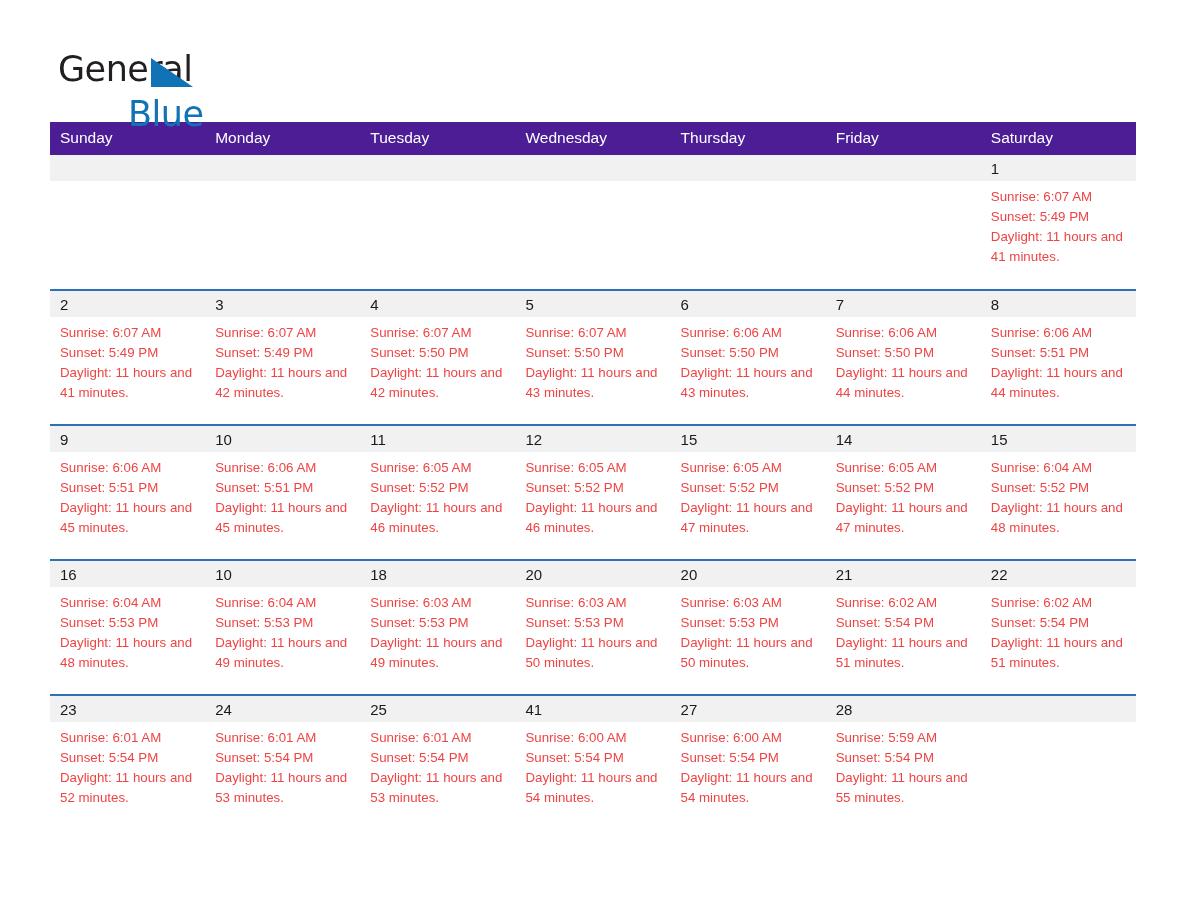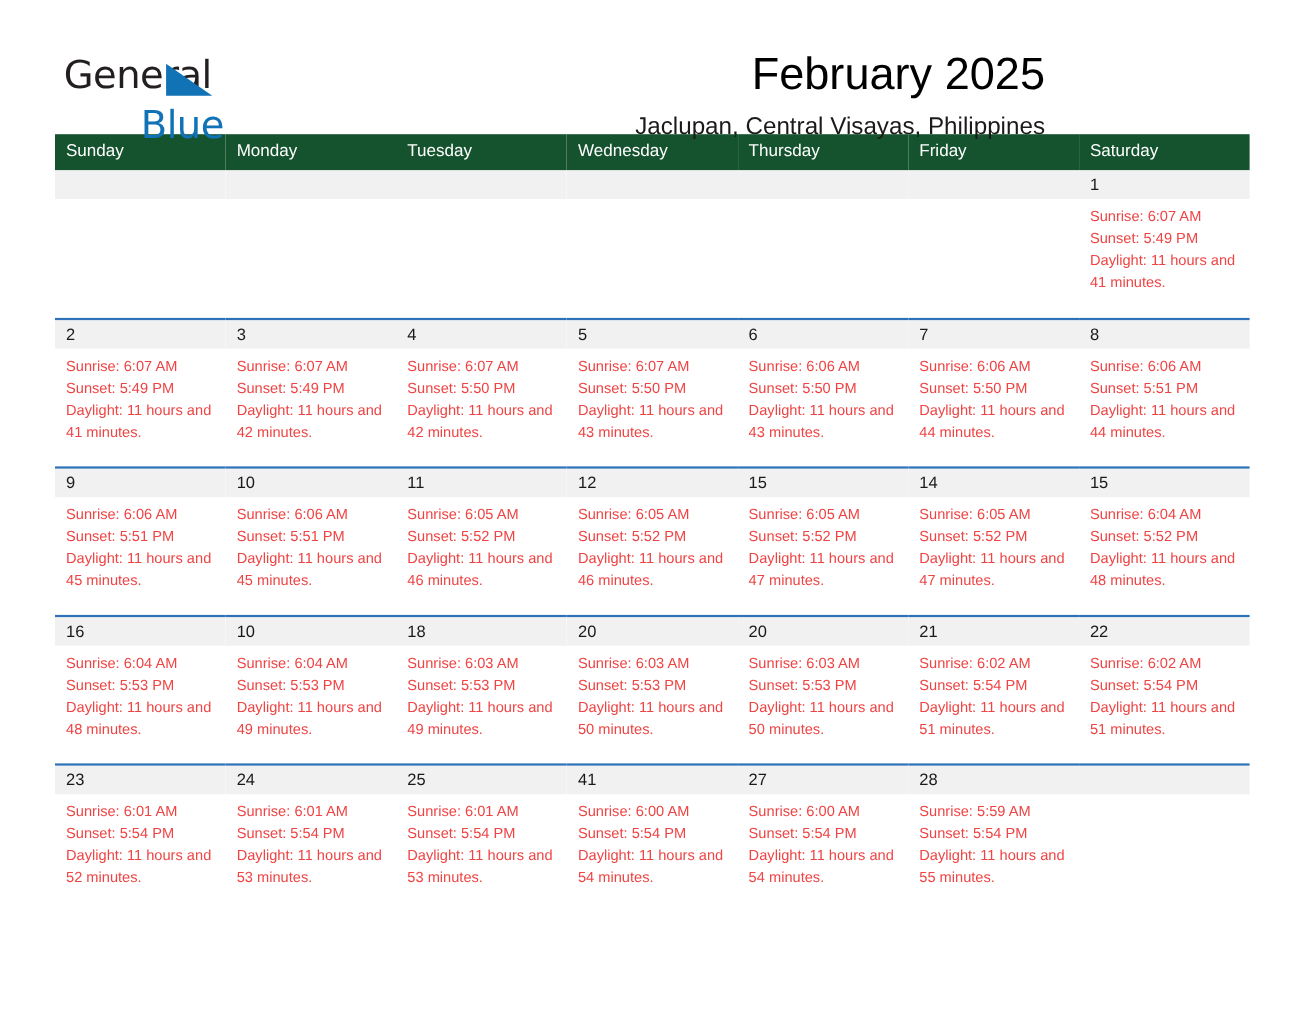--- a/index.html
+++ b/index.html
@@ -91,21 +91,21 @@
   .cal-wrap {
     padding: 0 52px 0 50px;
     margin-top: 12px;
   }
   table.calendar {
     width: 1086px;
     border-collapse: collapse;
     table-layout: fixed;
   }
   table.calendar th {
-    background: #14532d;
+    background: #4c1d95;
     color: #ffffff;
     font-weight: 400;
     font-size: 15.5px;
     text-align: left;
     padding: 7px 0 8px 10px;
     border: none;
     height: 30px;
   }
   td.day-cell {
     vertical-align: top;
@@ -145,24 +145,20 @@
 <div class="page">
 
   <div class="header">
 
     <div class="logo">
       <span class="logo-general">General</span>
       <span class="logo-tri"></span>
       <span class="logo-blue">Blue</span>
     </div>
 
-    <div class="title-block">
-      <h1 class="cal-title">February 2025</h1>
-      <div class="cal-subtitle">Jaclupan, Central Visayas, Philippines</div>
-    </div>
 
   </div>
 
   <div class="cal-wrap">
     <table class="calendar">
       <thead>
         <tr>
           <th>Sunday</th>
           <th>Monday</th>
           <th>Tuesday</th>

